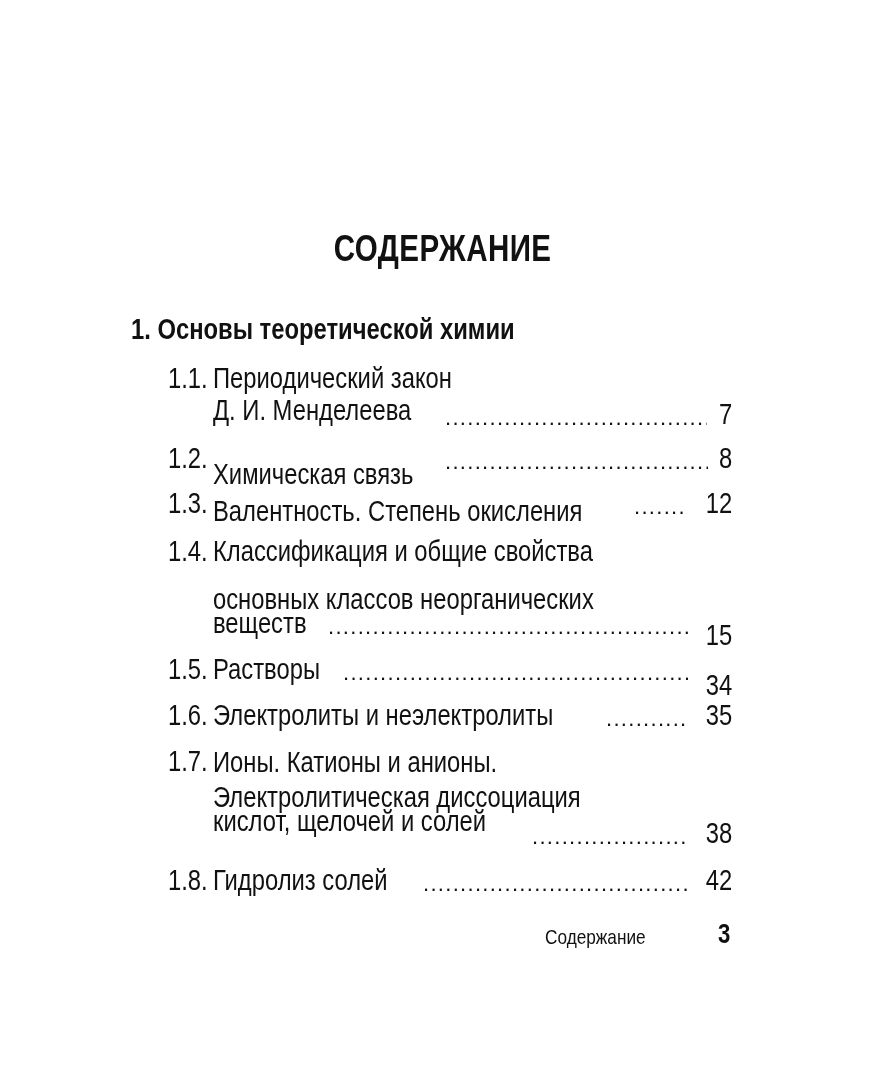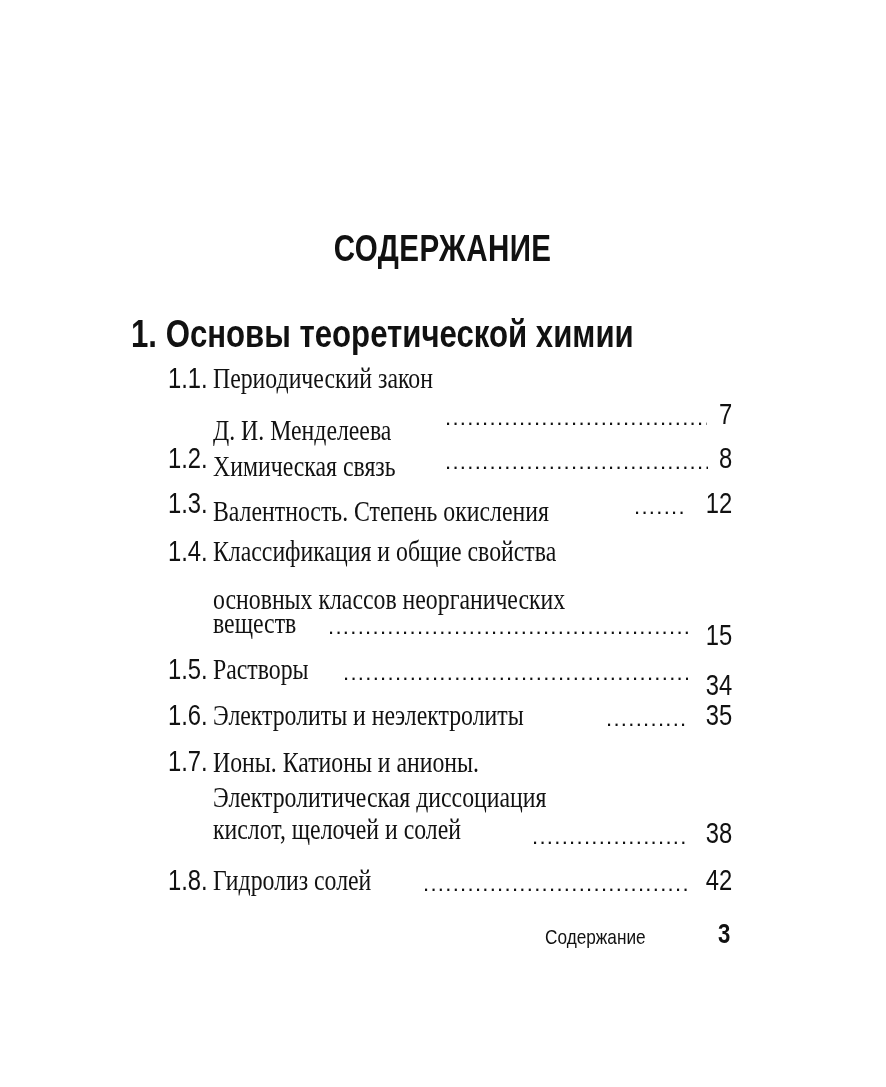--- a/index.html
+++ b/index.html
@@ -1,48 +1,48 @@
 <!DOCTYPE html>
 <html><head>
 <meta charset="utf-8">
 <style>
   html, body { margin: 0; padding: 0; background: #ffffff; }
   body { width: 886px; height: 1087px; position: relative; overflow: hidden; color: #111111;
          font-family: "Liberation Sans", sans-serif; }
   .c { display: inline-block; transform-origin: left center; transform: scaleX(0.82); white-space: nowrap; }
   .title { position: absolute; left: 0; width: 886px; top: 228px; text-align: center; }
   .title .c { font-size: 36px; font-weight: bold; transform-origin: center center; letter-spacing: 0.5px; }
-  .chapter { position: absolute; left: 131px; top: 313px; font-size: 38px; font-weight: bold; }
+  .chapter { position: absolute; left: 131px; top: 313px; font-size: 29px; font-weight: bold; }
   .entry { position: absolute; left: 0; width: 886px; font-size: 29px; }
   .num { position: absolute; left: 168px; }
-  .line { position: absolute; left: 213px; height: 36px; font-family: Liberation Serif, serif; }
+  .line { position: absolute; left: 213px; height: 36px; }
   .leader { position: absolute; height: 36px; overflow: hidden; white-space: nowrap; letter-spacing: 1.3px; font-size: 22px; line-height: 40px; }
   .page { position: absolute; right: 154px; text-align: right; }
   .page .c { transform-origin: right center; }
   .footer-label { position: absolute; left: 545px; top: 925px; font-size: 21px; }
   .footer-page { position: absolute; left: 718px; top: 919px; font-size: 27px; font-weight: bold; }
 </style>
 </head>
 <body>
 
 <div>
   <div class="title"><span class="c">СОДЕРЖАНИЕ</span></div>
   <div class="chapter"><span class="c">1. Основы теоретической химии</span></div>
 
   <div class="entry" style="top:362px;">
     <span class="num"><span class="c">1.1.</span></span>
     <span class="line" style="top:0"><span class="c">Периодический закон</span></span>
-    <span class="line" style="top:52px"><span class="c">Д. И. Менделеева</span></span>
+    <span class="line" style="top:32px"><span class="c">Д. И. Менделеева</span></span>
     <span class="leader" style="left:445px; width:262px; top:36px;">........................................................................</span>
     <span class="page" style="top:36px"><span class="c">7</span></span>
   </div>
 
   <div class="entry" style="top:442px;">
     <span class="num"><span class="c">1.2.</span></span>
-    <span class="line" style="top:8px"><span class="c">Химическая связь</span></span>
+    <span class="line" style="top:16px"><span class="c">Химическая связь</span></span>
     <span class="leader" style="left:445px; width:263px; top:0;">........................................................................</span>
     <span class="page" style="top:0"><span class="c">8</span></span>
   </div>
 
   <div class="entry" style="top:487px;">
     <span class="num"><span class="c">1.3.</span></span>
     <span class="line" style="top:8px"><span class="c">Валентность. Степень окисления</span></span>
     <span class="leader" style="left:634px; width:54px; top:0;">........................................................................</span>
     <span class="page" style="top:0"><span class="c">12</span></span>
   </div>
@@ -67,21 +67,21 @@
     <span class="num"><span class="c">1.6.</span></span>
     <span class="line" style="top:0"><span class="c">Электролиты и неэлектролиты</span></span>
     <span class="leader" style="left:606px; width:82px; top:0;">........................................................................</span>
     <span class="page" style="top:0"><span class="c">35</span></span>
   </div>
 
   <div class="entry" style="top:745px;">
     <span class="num"><span class="c">1.7.</span></span>
     <span class="line" style="top:1px"><span class="c">Ионы. Катионы и анионы.</span></span>
     <span class="line" style="top:36px"><span class="c">Электролитическая диссоциация</span></span>
-    <span class="line" style="top:68px"><span class="c">кислот, щелочей и солей</span></span>
+    <span class="line" style="top:60px"><span class="c">кислот, щелочей и солей</span></span>
     <span class="leader" style="left:532px; width:156px; top:72px;">........................................................................</span>
     <span class="page" style="top:72px"><span class="c">38</span></span>
   </div>
 
   <div class="entry" style="top:864px;">
     <span class="num"><span class="c">1.8.</span></span>
     <span class="line" style="top:0"><span class="c">Гидролиз солей</span></span>
     <span class="leader" style="left:423px; width:265px; top:0;">........................................................................</span>
     <span class="page" style="top:0"><span class="c">42</span></span>
   </div>

